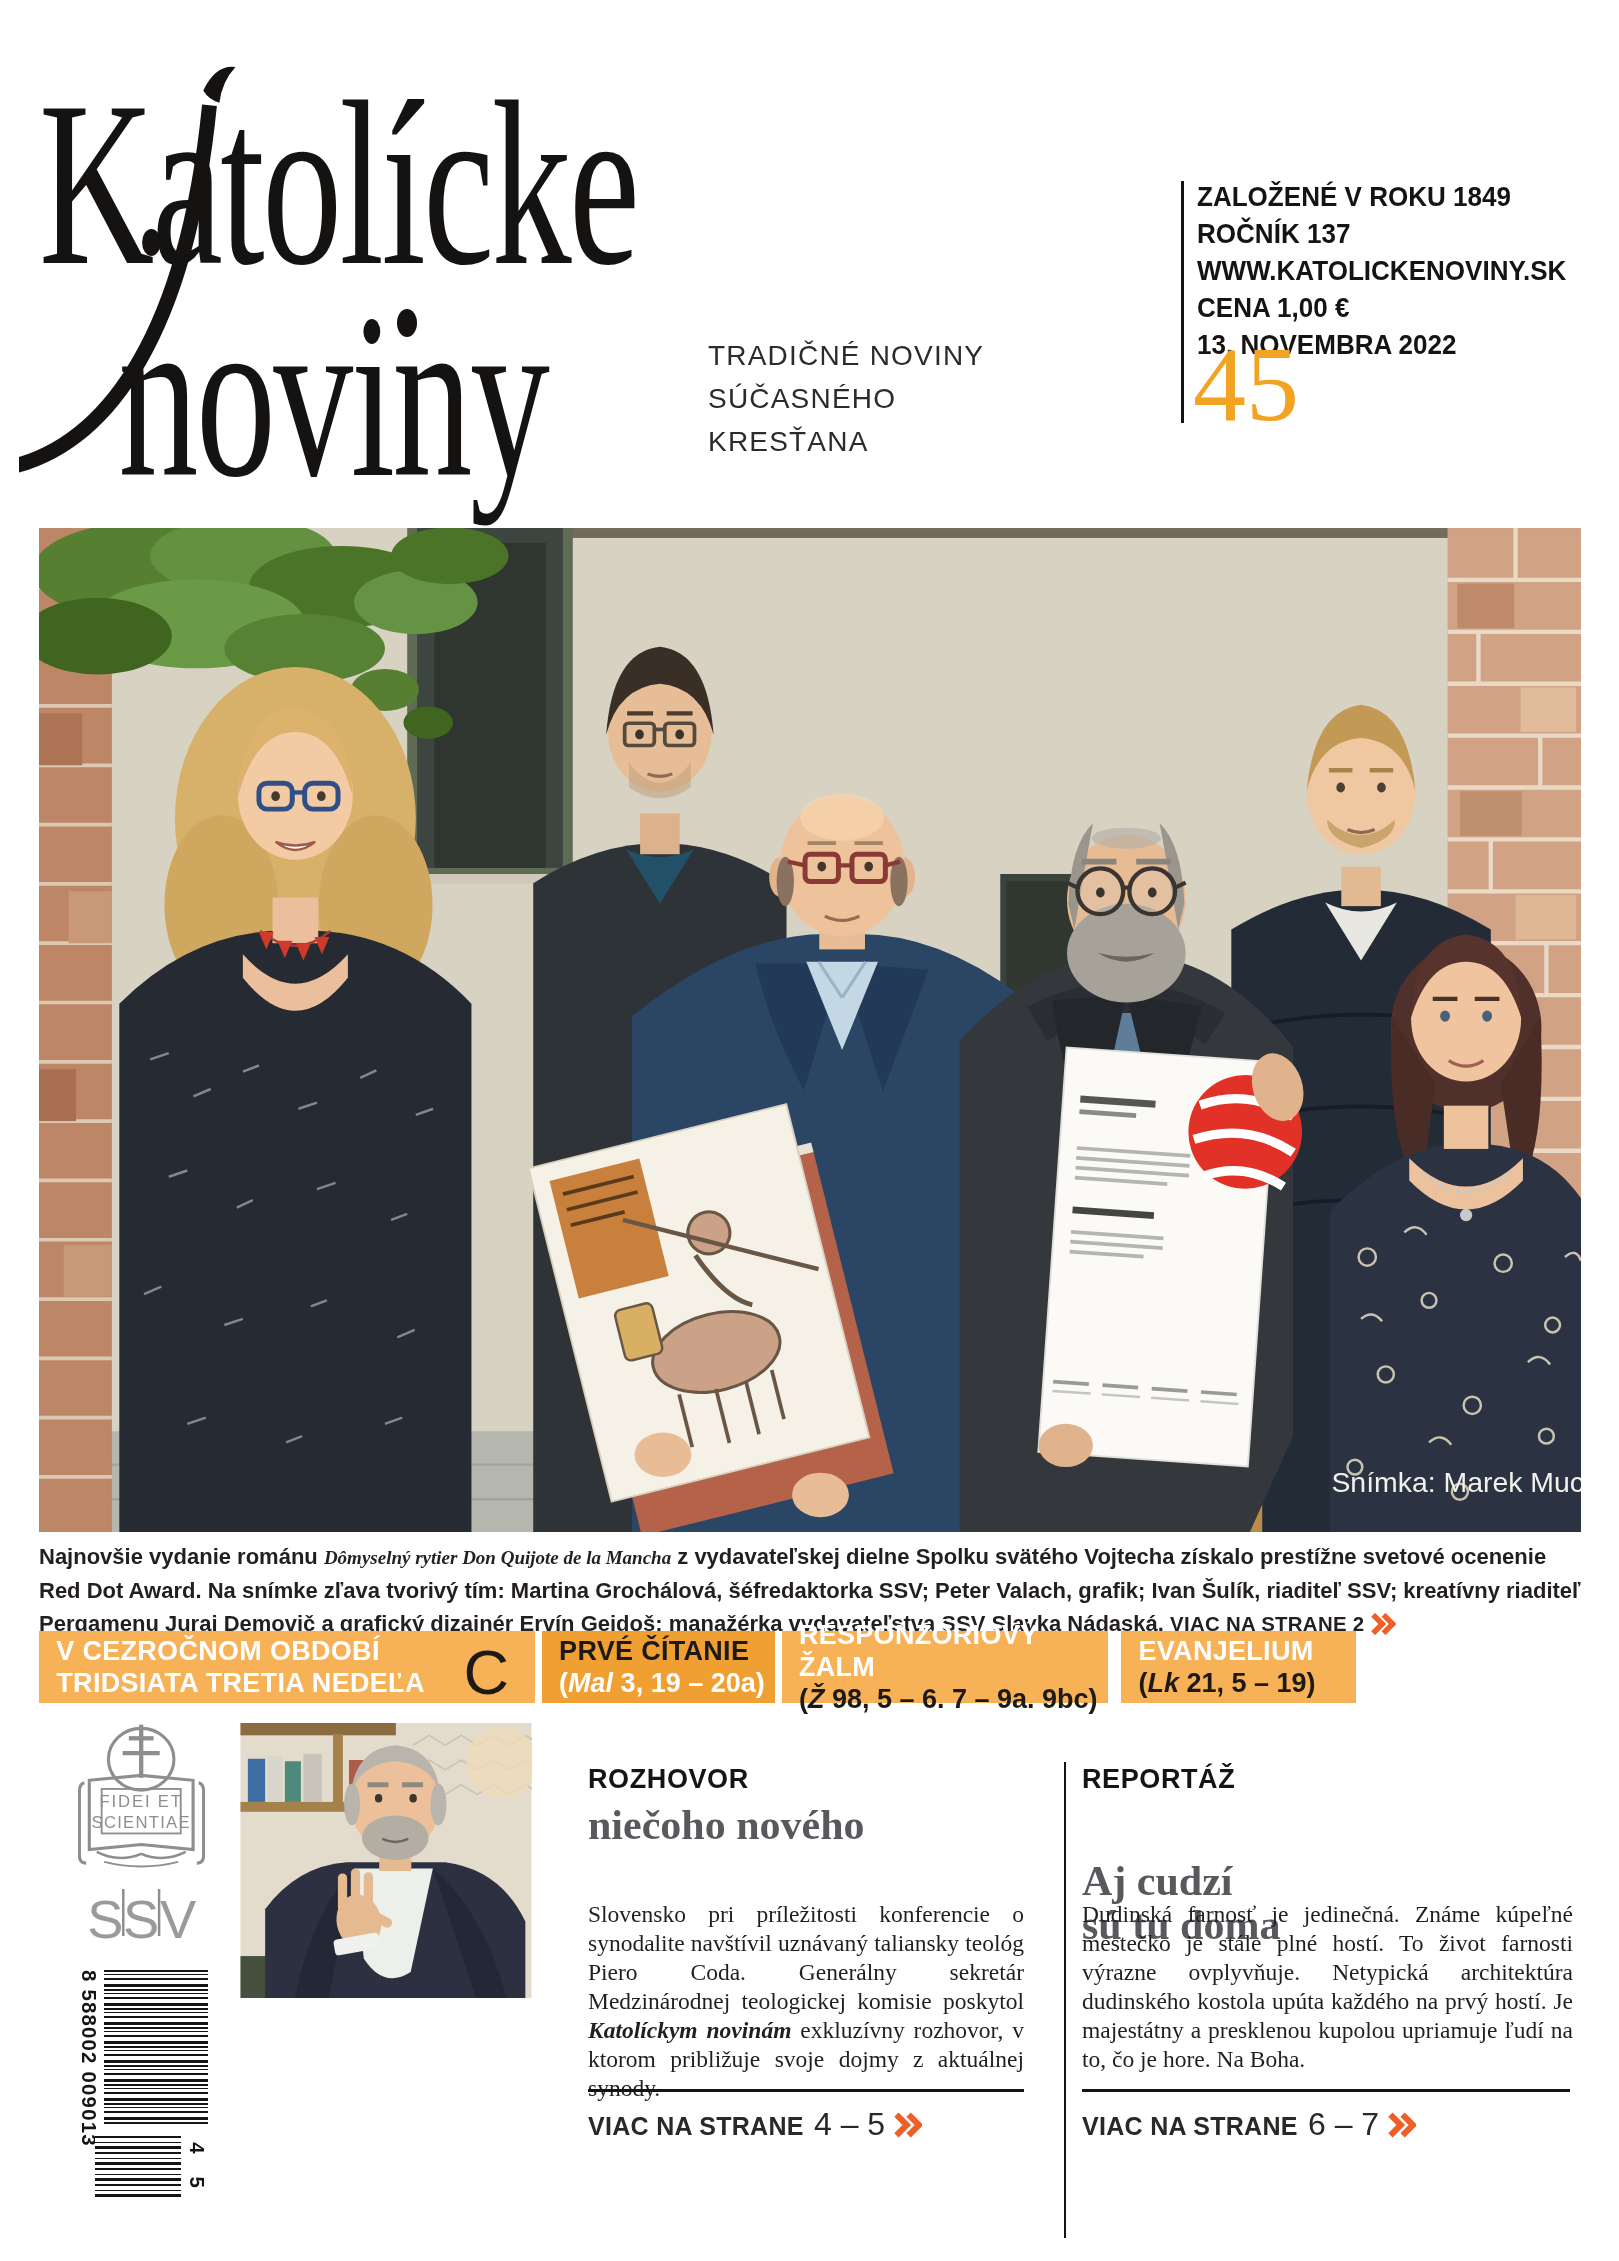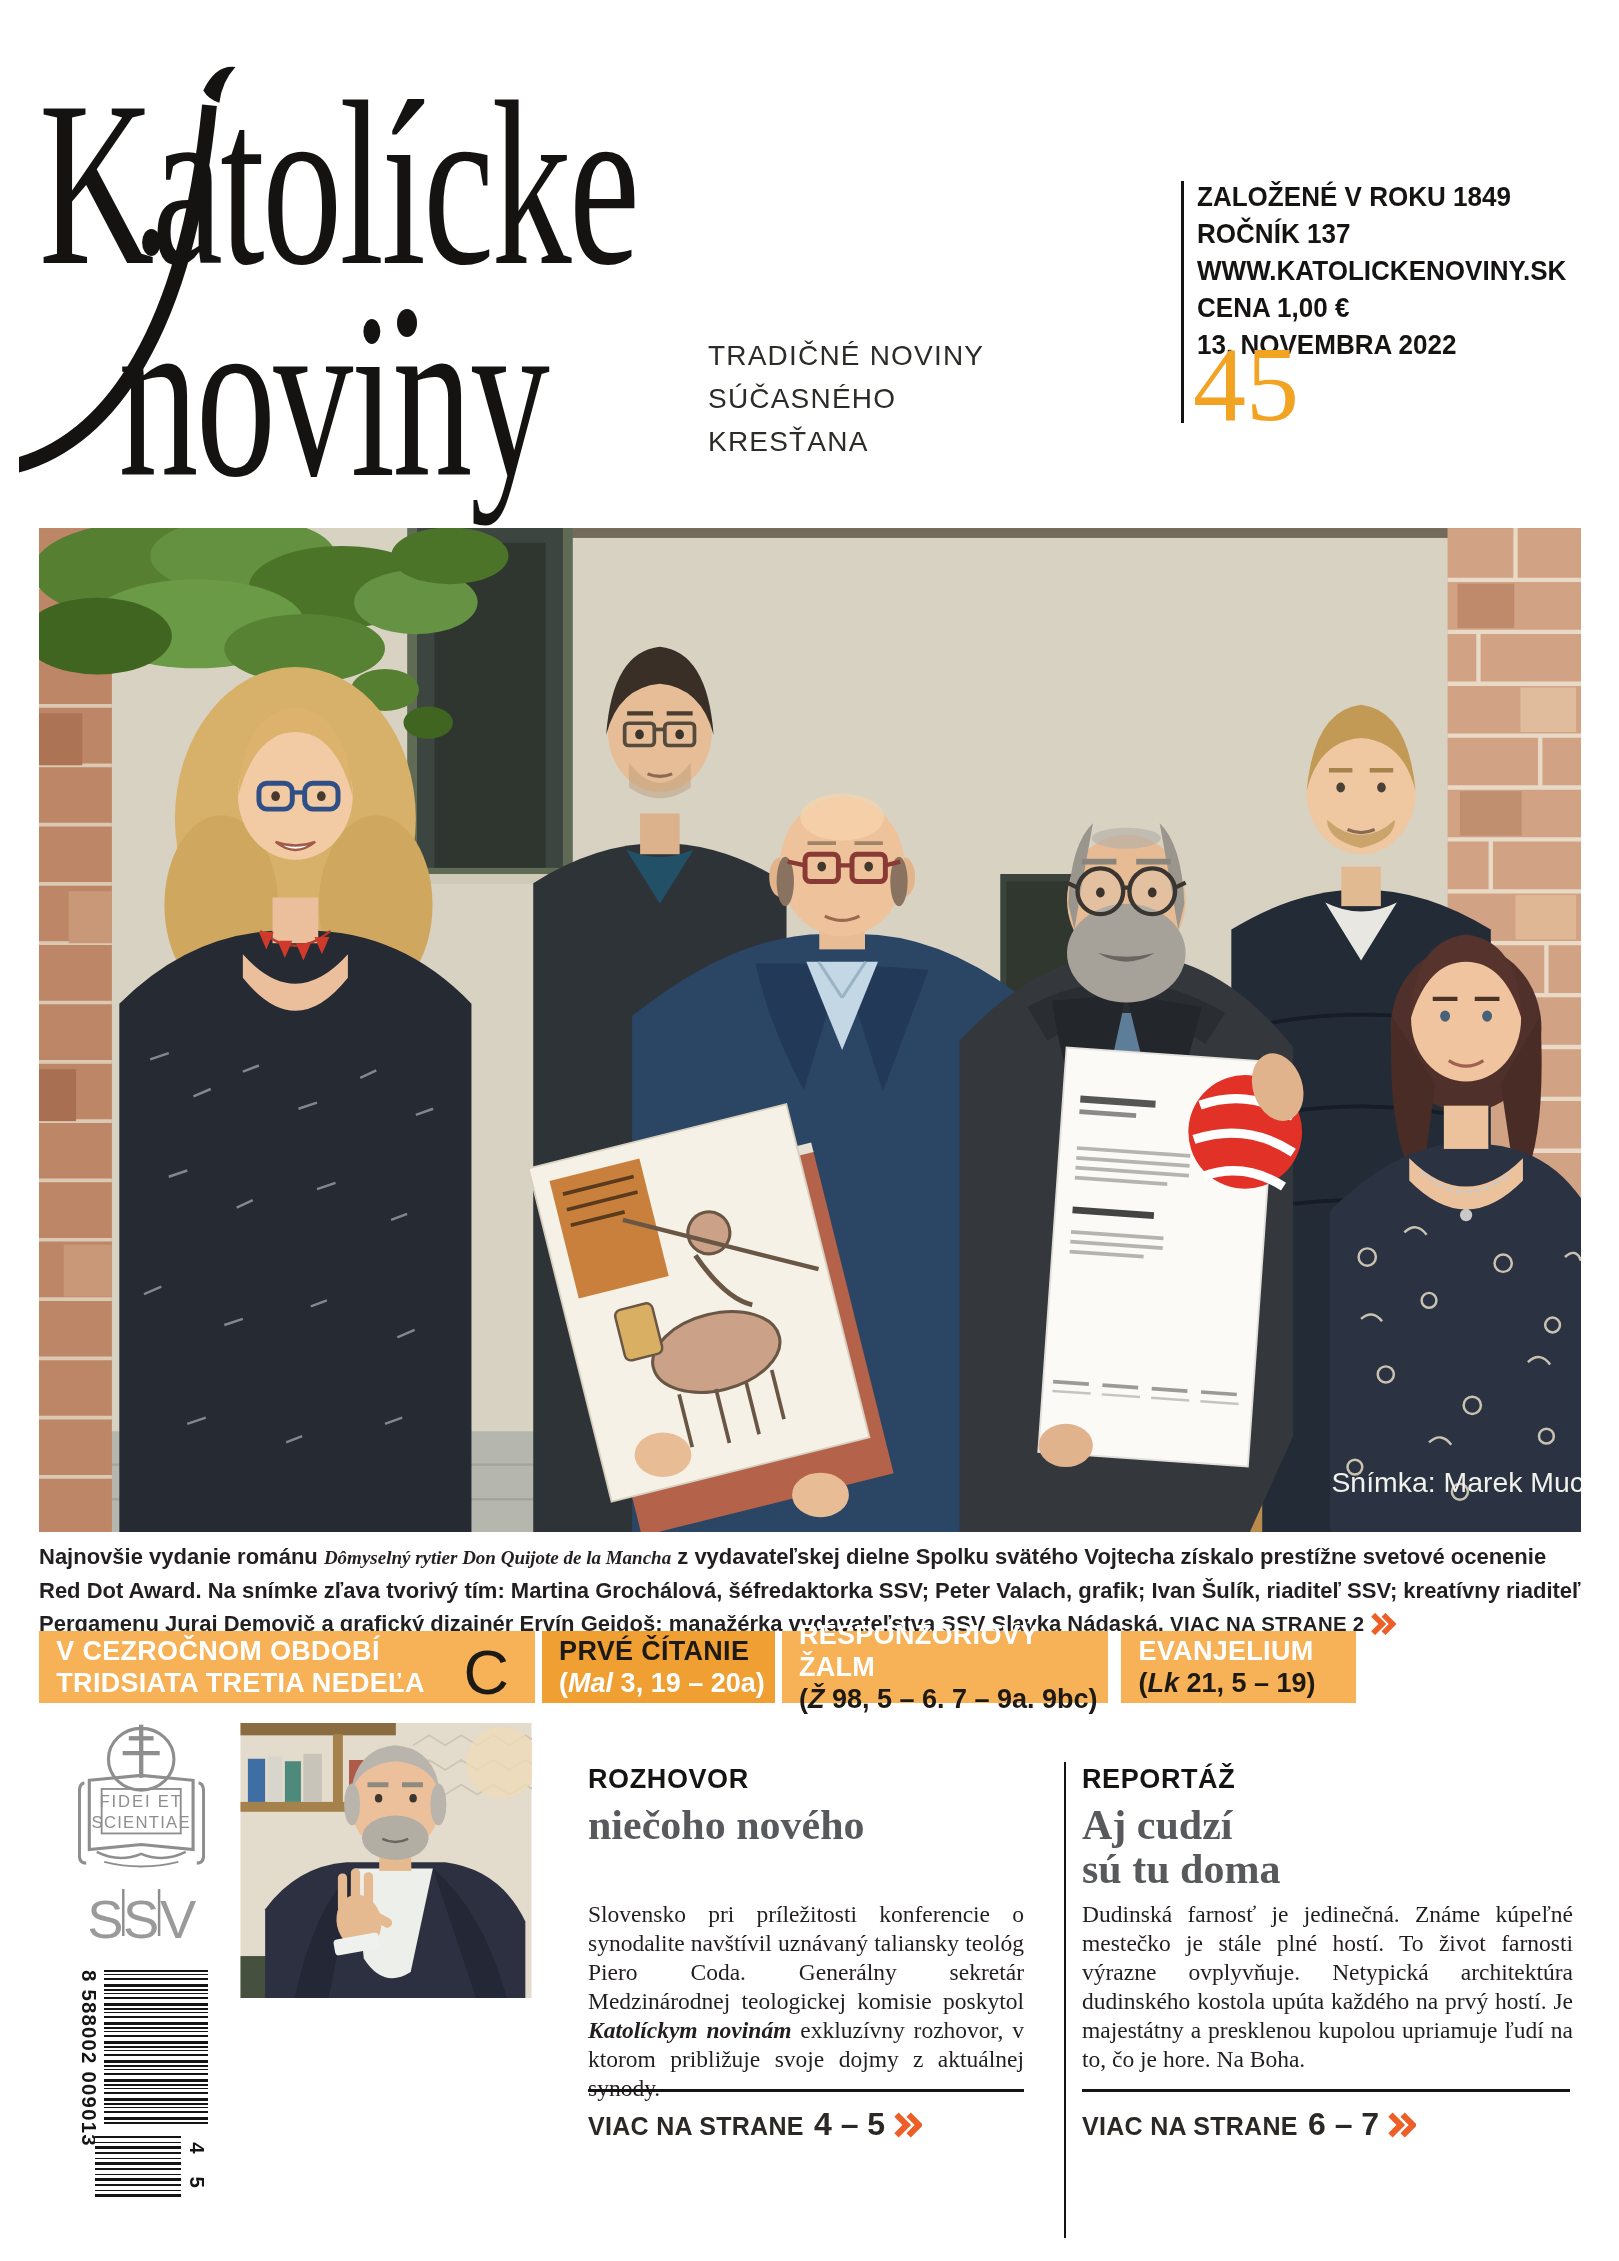--- a/index.html
+++ b/index.html
@@ -49,21 +49,21 @@
 
   
   .kicker{font-weight:bold;font-size:27px;letter-spacing:0.6px;color:#161412;}
   .a-title{font-family:"Liberation Serif",serif;font-weight:bold;font-size:42px;
            line-height:1.04;color:#58595c;}
   .a-body{font-family:"Liberation Serif",serif;font-size:23.5px;line-height:29px;
           text-align:justify;color:#221e1f;}
   .a-body i{font-family:"Liberation Serif",serif;font-weight:bold;}
   .more-row{border-top:3.1px solid #161412;padding-top:13.6px;white-space:nowrap;}
   .more-label{font-weight:bold;font-size:25px;letter-spacing:0.3px;color:#2b2825;}
-  .more-pages{font-weight:bold;font-size:32px;color:#2b2825;margin-left:7.4px;}
+  .more-pages{font-weight:normal;font-size:32px;color:#2b2825;margin-left:7.4px;}
   .divider-v{left:1064px;top:1762px;width:1.9px;height:476px;background:#161412;}
 
   
   .barcode-wrap{left:52px;top:1970px;width:156px;height:236px;}
   .barcode-inner{position:absolute;top:0;left:156px;width:236px;height:156px;
                  transform:rotate(90deg);transform-origin:0 0;display:flex;align-items:flex-start;}
   .bc-main{width:156px;}
   .bc-bars{height:104px;background:repeating-linear-gradient(90deg,
             #141414 0 1.9px,#fff 1.9px 3.7px,#141414 3.7px 5px,#fff 5px 8px,
             #141414 8px 10px,#fff 10px 13.6px,#141414 13.6px 17.3px,#fff 17.3px 19px);}
@@ -484,21 +484,21 @@
     <span class="more-pages">4 – 5</span>
     <svg class="chev" width="28" height="26" viewBox="0 0 46 42">
       <path d="M4,4 L21,21 L4,38" stroke="#ee5f28" stroke-width="10" fill="none"></path>
       <path d="M24,4 L41,21 L24,38" stroke="#ee5f28" stroke-width="10" fill="none"></path>
     </svg>
   </div>
 
   <div class="abs divider-v"></div>
 
   <div class="abs kicker" style="left:1082px;top:1764px;">REPORTÁŽ</div>
-  <div class="abs a-title" style="left:1082px;top:1804px;width:457px;">
+  <div class="abs a-title" style="left:1082px;top:1860px;width:457px;">
     <div>Aj cudzí</div>
     <div>sú tu doma</div>
   </div>
   <div class="abs a-body" style="left:1082px;top:1900px;width:491px;">Dudinská farnosť je jedinečná. Známe kúpeľné mestečko je stále plné hostí. To život farnosti výrazne ovplyvňuje. Netypická architektúra dudinského kostola upúta každého na prvý hostí. Je majestátny a presklenou kupolou upriamuje ľudí na to, čo je hore. Na Boha.</div>
   <div class="abs more-row" style="left:1082px;top:2089px;width:488px;">
     <span class="more-label">VIAC NA STRANE</span>
     <span class="more-pages">6 – 7</span>
     <svg class="chev" width="28" height="26" viewBox="0 0 46 42">
       <path d="M4,4 L21,21 L4,38" stroke="#ee5f28" stroke-width="10" fill="none"></path>
       <path d="M24,4 L41,21 L24,38" stroke="#ee5f28" stroke-width="10" fill="none"></path>

